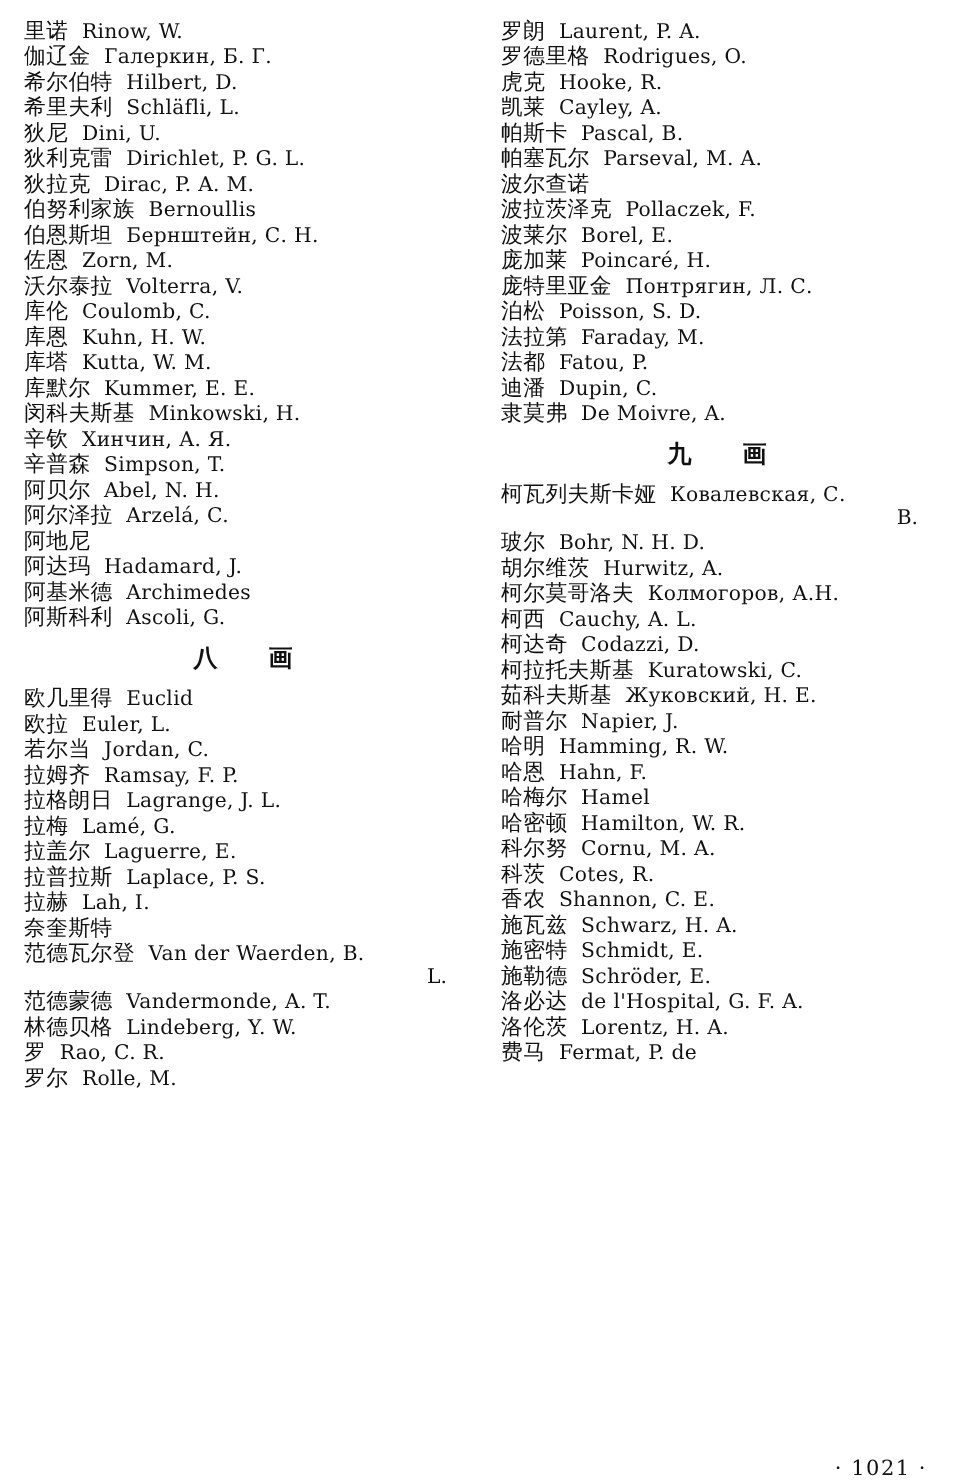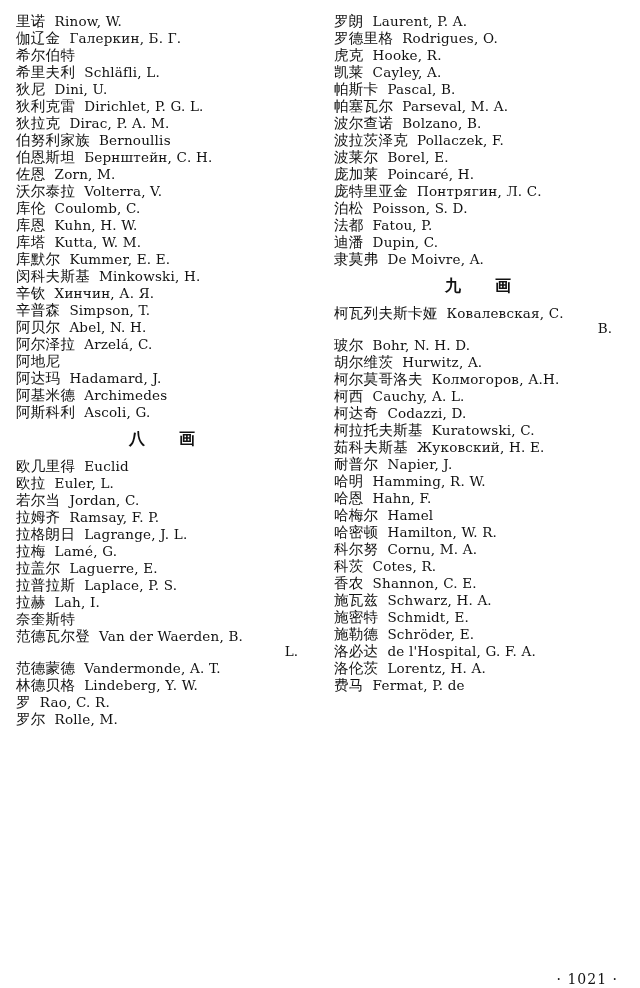--- a/index.html
+++ b/index.html
@@ -103,20 +103,21 @@
           <div class="entry">
             <span class="cn">里诺</span>
             <span class="lat">Rinow, W.</span>
           </div>
           <div class="entry">
             <span class="cn">伽辽金</span>
             <span class="lat">Галеркин, Б. Г.</span>
           </div>
           <div class="entry">
             <span class="cn">希尔伯特</span>
+            <span class="lat">Hilbert, D.</span>
           </div>
           <div class="entry">
             <span class="cn">希里夫利</span>
             <span class="lat">Schläfli, L.</span>
           </div>
           <div class="entry">
             <span class="cn">狄尼</span>
             <span class="lat">Dini, U.</span>
           </div>
           <div class="entry">
@@ -284,41 +285,44 @@
           <div class="entry">
             <span class="cn">帕斯卡</span>
             <span class="lat">Pascal, B.</span>
           </div>
           <div class="entry">
             <span class="cn">帕塞瓦尔</span>
             <span class="lat">Parseval, M. A.</span>
           </div>
           <div class="entry">
             <span class="cn">波尔查诺</span>
-            <span class="lat">Bolzano, B.</span>
           </div>
           <div class="entry">
             <span class="cn">波拉茨泽克</span>
             <span class="lat">Pollaczek, F.</span>
           </div>
           <div class="entry">
             <span class="cn">波莱尔</span>
             <span class="lat">Borel, E.</span>
           </div>
           <div class="entry">
             <span class="cn">庞加莱</span>
             <span class="lat">Poincaré, H.</span>
           </div>
           <div class="entry">
             <span class="cn">庞特里亚金</span>
             <span class="lat">Понтрягин, Л. С.</span>
           </div>
           <div class="entry">
             <span class="cn">泊松</span>
             <span class="lat">Poisson, S. D.</span>
+          </div>
+          <div class="entry">
+            <span class="cn">法拉第</span>
+            <span class="lat">Faraday, M.</span>
           </div>
           <div class="entry">
             <span class="cn">法都</span>
             <span class="lat">Fatou, P.</span>
           </div>
           <div class="entry">
             <span class="cn">迪潘</span>
             <span class="lat">Dupin, C.</span>
           </div>
           <div class="entry">

